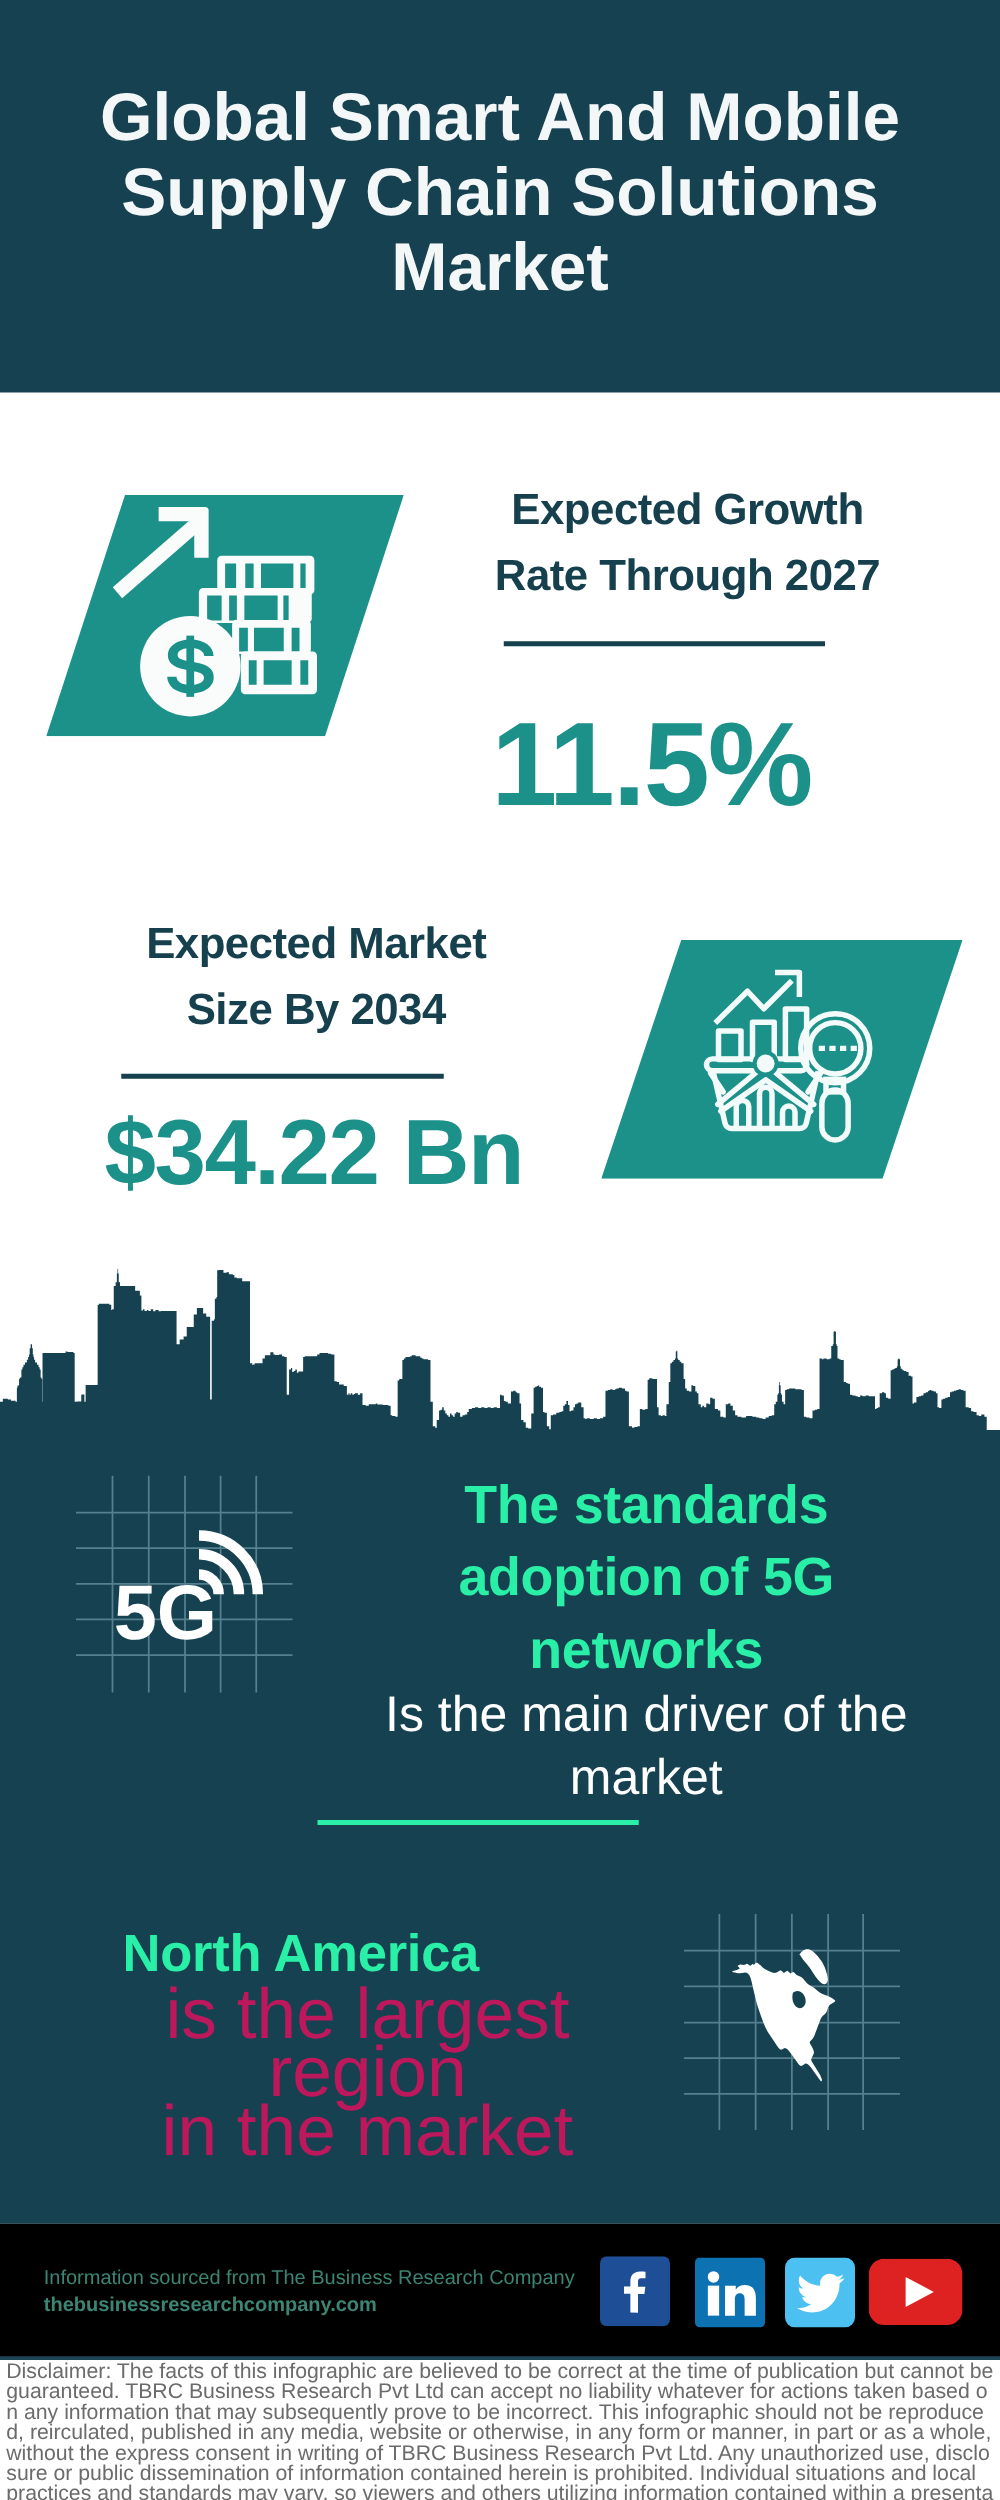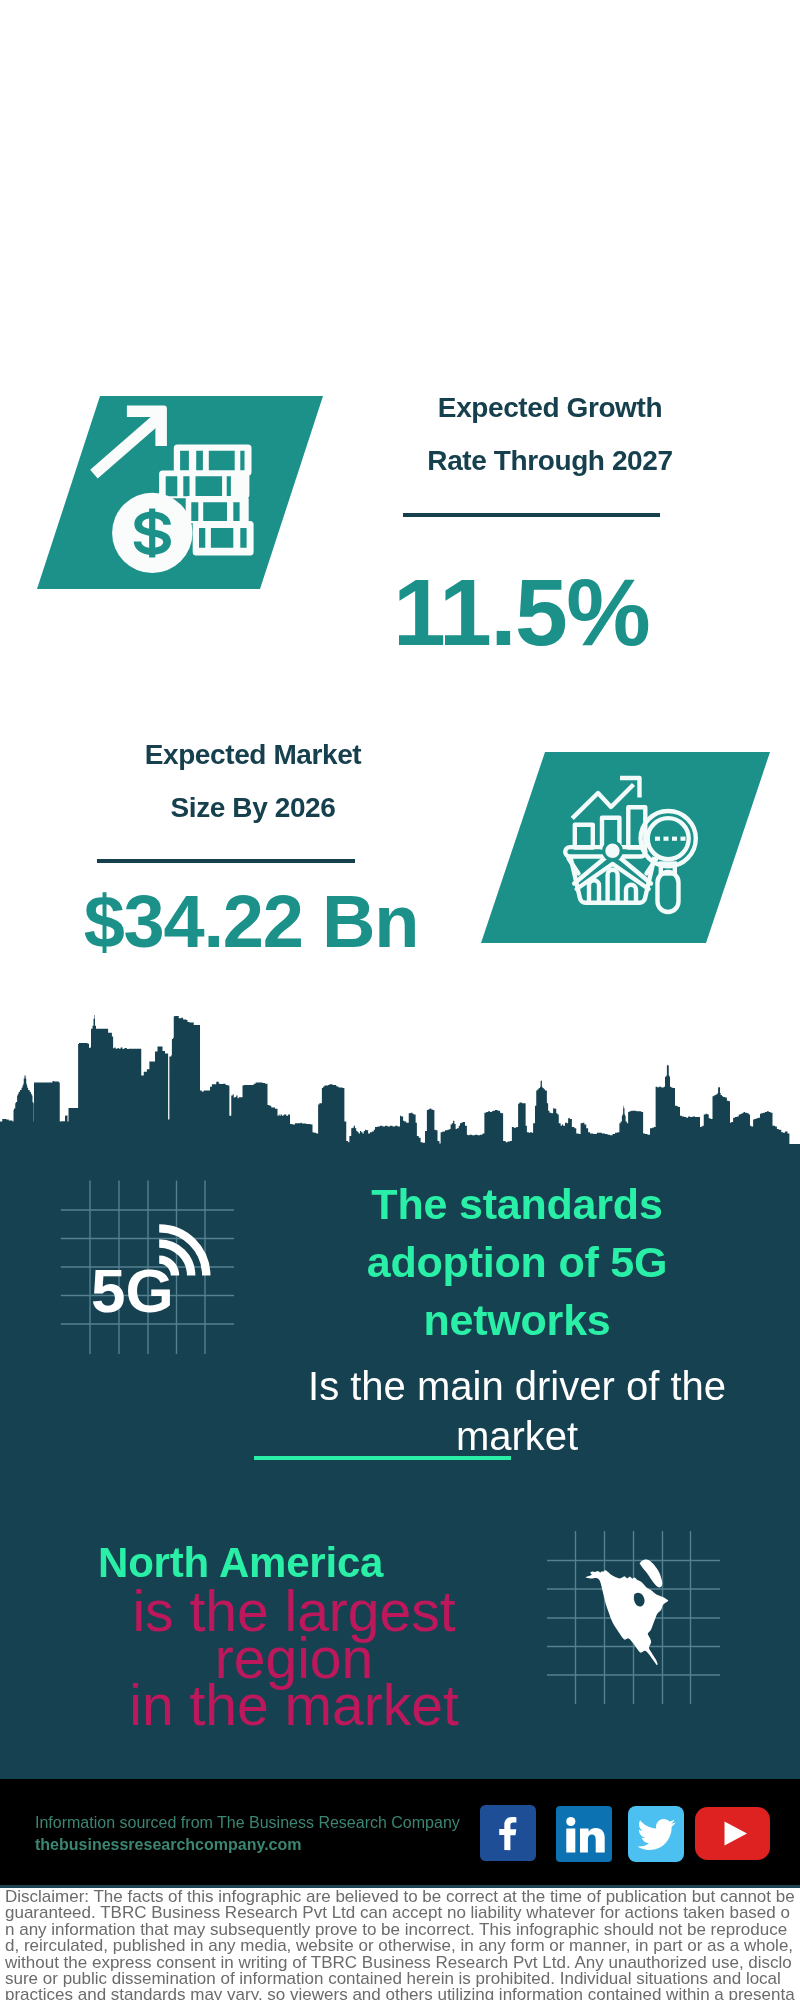--- a/index.html
+++ b/index.html
@@ -9,21 +9,21 @@
 
   .header { position:absolute; left:0; top:0; width:800px; height:314px; background:#164150; }
   .header .title { position:absolute; left:50px; top:64px; width:700px; text-align:center;
       color:#f4f7f7; font-size:54px; line-height:60px; font-weight:bold; }
 
   .tile { position:absolute; }
   .tile svg { display:block; }
   .tile1 { left:37px; top:396px; }
   .tile2 { left:481px; top:752px; }
 
-  .stat-label { position:absolute; text-align:center; color:#16404e; font-size:28px;
+  .stat-label { position:absolute; text-align:center; color:#16404e; font-size:35px;
       line-height:53px; font-weight:bold; letter-spacing:-0.4px; white-space:pre-line; }
   .stat-rule { position:absolute; height:4px; background:#16404e; }
   .stat-value { position:absolute; text-align:center; color:#1c918a; font-weight:bold; }
   .stat-value span { display:inline-block; white-space:nowrap; }
 
   .s1-label { left:340px; top:381px; width:420px; }
   .s1-rule  { left:403px; top:513px; width:257px; }
   .s1-value { left:338px; top:549px; width:366px; font-size:95px; line-height:92px; letter-spacing:-1.6px;margin-top:17px; }
 
   .s2-label { left:43px; top:728px; width:420px; }
@@ -34,21 +34,21 @@
 
   
   .grid-tile { position:absolute; }
   .fiveg-tile { left:60px; top:1180px; }
   .na-tile { left:546.5px; top:1531px; }
 
   .drv-green { position:absolute; left:317px; top:1175px; width:400px; text-align:center;
       color:#2af0a7; font-size:43px; line-height:58px; font-weight:bold; white-space:pre-line;
       letter-spacing:-0.2px; }
   .drv-white { position:absolute; left:277px; top:1347px; width:480px; text-align:center;
-      color:#ffffff; font-size:40px; line-height:50px; white-space:pre-line;margin-top:14px; }
+      color:#ffffff; font-size:40px; line-height:50px; white-space:pre-line; }
   .drv-rule { position:absolute; left:254px; top:1456px; width:257px; height:4px; background:#2af0a7; }
 
   .reg-green { position:absolute; left:98px; top:1538px; width:400px; 
       color:#2af0a7; font-size:42px; line-height:50px; font-weight:bold; letter-spacing:-0.2px; }
   .reg-white { position:absolute; left:74px; top:1588px; width:440px; text-align:center;
       color:#be185d; font-size:57px; line-height:47px; white-space:pre-line; }
 
   
   .footer { position:absolute; left:0; top:1779px; width:800px; height:108px; background:#000000; }
   .src-line { position:absolute; left:35px; color:#3c8573; font-size:16px; line-height:20px; }
@@ -63,20 +63,23 @@
   .rule-top { position:absolute; left:0; top:1885px; width:800px; height:3px; background:#1c4455; }
   .disclaimer { position:absolute; left:5px; top:1889px; width:790px; color:#6b6b6b;
       font-size:17px; line-height:16.4px; text-align:left; word-break:break-all; }
   .skyline { position:absolute; left:0; top:1015px; width:800px; height:131px; display:block; }
 </style>
 </head>
 <body>
 
 <div class="page">
 
+  <div class="header">
+    <div class="title">Global Smart And Mobile Supply Chain Solutions Market</div>
+  </div>
 
   <div class="tile tile1">
   <svg viewBox="0 0 286 193" width="286" height="193">
     <path d="M63 0 L286 0 L223 193 L0 193 Z" fill="#1c918a"></path>
     <g fill="#fafcfb">
       <path d="M89.9 9.5 h37.0 a3 3 0 0 1 3 3 v37.6 h-11.5 V21.0 H89.9 Z"></path>
       <path d="M53.2 73.8 L118.0 17.3 L125.6 25.9 L60.7 82.5 Z"></path>
       <path fill-rule="evenodd" d="M140.3 48.5 h70.7 a3.5 3.5 0 0 1 3.5 3.5 v24.1 a3.5 3.5 0 0 1 -3.5 3.5 h-70.7 a3.5 3.5 0 0 1 -3.5 -3.5 v-24.1 a3.5 3.5 0 0 1 3.5 -3.5 Z M143.1 54.8 v19.6 h8.8 v-19.6 Z M159.2 54.8 v19.6 h6.7 v-19.6 Z M171.8 54.8 v19.6 h25.9 v-19.6 Z M203.3 54.8 v19.6 h4.2 v-19.6 Z"></path>
       <path fill-rule="evenodd" d="M125.6 74.4 h83.3 a3.5 3.5 0 0 1 3.5 3.5 v20.9 a3.5 3.5 0 0 1 -3.5 3.5 h-83.3 a3.5 3.5 0 0 1 -3.5 -3.5 v-20.9 a3.5 3.5 0 0 1 3.5 -3.5 Z M128.7 80.3 v20 h11.6 v-20 Z M146.3 80.3 v20 h6.2 v-20 Z M158.5 80.3 v20 h26.6 v-20 Z M189.7 80.3 v20 h4.2 v-20 Z"></path>
       <path fill-rule="evenodd" d="M152.2 99.9 h56.0 a3.5 3.5 0 0 1 3.5 3.5 v20.3 a3.5 3.5 0 0 1 -3.5 3.5 h-56.0 a3.5 3.5 0 0 1 -3.5 -3.5 v-20.3 a3.5 3.5 0 0 1 3.5 -3.5 Z M154.3 106.2 v18.9 h7.0 v-18.9 Z M166.2 106.2 v18.9 h23.8 v-18.9 Z M196.3 106.2 v18.9 h6.3 v-18.9 Z"></path>
@@ -131,21 +134,21 @@
     <g fill="#f2fbf9">
       <rect x="174" y="84.6" width="5" height="4.2"></rect>
       <rect x="182.5" y="84.6" width="5" height="4.2"></rect>
       <rect x="191" y="84.6" width="5" height="4.2"></rect>
       <rect x="199.5" y="84.6" width="5" height="4.2"></rect>
     </g>
   </svg>
   </div>
 
   <div class="stat-label s2-label">Expected Market
-Size By 2026</div>
+Size By 2034</div>
   <div class="stat-rule s2-rule"></div>
   <div class="stat-value s2-value"><span>$34.22 Bn</span></div>
 
   <div class="darksec"></div>
   <svg class="skyline" viewBox="0 0 800 130" width="800" height="130" preserveAspectRatio="none">
     <path fill="#164150" d="M0 130 L0.0 105.62 L2.25 105.62 L2.25 103.12 L6.25 103.12 L6.25 103.75 L8.75 103.75 L8.75 104.75 L12.5 104.75 L12.5 105.62 L13.5 105.62 L13.5 94.38 L14.0 94.38 L14.0 92.75 L15.25 92.75 L15.25 87.5 L15.88 87.5 L15.88 86.25 L17.12 86.25 L17.12 80.0 L17.88 80.0 L17.88 78.12 L18.75 78.12 L18.75 76.25 L20.0 76.25 L20.0 74.38 L21.5 74.38 L21.5 72.25 L22.5 72.25 L22.5 70.0 L23.25 70.0 L23.25 68.12 L23.75 68.12 L23.75 63.12 L24.5 63.12 L24.5 60.0 L25.0 60.0 L25.0 60.0 L25.62 60.0 L25.62 63.12 L26.25 63.12 L26.25 68.12 L26.75 68.12 L26.75 70.0 L27.25 70.0 L27.25 72.25 L28.12 72.25 L28.12 74.38 L29.62 74.38 L29.62 76.25 L30.88 76.25 L30.88 78.12 L31.75 78.12 L31.75 80.0 L32.5 80.0 L32.5 86.25 L33.25 86.25 L33.25 87.5 L33.75 87.5 L33.75 105.62 L34.0 105.62 L34.0 66.88 L52.5 66.88 L52.5 65.62 L54.0 65.62 L54.0 66.0 L58.75 66.0 L58.75 66.88 L59.75 66.88 L59.75 105.62 L61.25 105.62 L61.25 105.38 L65.0 105.38 L65.0 100.0 L65.62 100.0 L65.62 99.75 L67.5 99.75 L67.5 105.62 L68.5 105.62 L68.5 92.25 L78.12 92.25 L78.12 28.75 L79.0 28.75 L79.0 27.75 L87.5 27.75 L87.5 28.5 L89.0 28.5 L89.0 32.75 L89.75 32.75 L89.75 32.25 L91.0 32.25 L91.0 13.75 L92.5 13.75 L92.5 10.62 L93.5 10.62 L93.5 3.75 L94.0 3.75 L94.0 0.0 L94.5 0.0 L94.5 3.75 L95.0 3.75 L95.0 10.62 L96.0 10.62 L96.0 13.75 L100.0 13.75 L100.0 13.75 L108.12 13.75 L108.12 17.5 L111.88 17.5 L111.88 21.25 L113.12 21.25 L113.12 33.12 L114.38 33.12 L114.38 32.25 L115.62 32.25 L115.62 33.5 L117.5 33.5 L117.5 32.75 L118.75 32.75 L118.75 33.5 L120.62 33.5 L120.62 32.25 L122.5 32.25 L122.5 33.75 L124.38 33.75 L124.38 32.75 L126.88 32.75 L126.88 33.75 L128.75 33.75 L128.75 33.5 L141.25 33.5 L141.25 60.0 L143.75 60.0 L143.75 56.25 L146.88 56.25 L146.88 53.75 L149.38 53.75 L149.38 46.25 L155.0 46.25 L155.0 36.25 L157.5 36.25 L157.5 31.25 L162.5 31.25 L162.5 35.62 L165.0 35.62 L165.0 38.12 L168.12 38.12 L168.12 103.75 L169.38 103.75 L169.38 41.25 L171.25 41.25 L171.25 40.0 L171.88 40.0 L171.88 23.75 L173.12 23.75 L173.12 22.5 L173.75 22.5 L173.75 1.25 L175.0 1.25 L175.0 1.0 L178.75 1.0 L178.75 3.12 L181.25 3.12 L181.25 2.75 L183.12 2.75 L183.12 4.38 L186.25 4.38 L186.25 5.0 L187.5 5.0 L187.5 6.88 L189.38 6.88 L189.38 7.5 L193.75 7.5 L193.75 10.0 L200.0 10.0 L200.0 75.0 L201.88 75.0 L201.88 76.5 L202.5 76.5 L202.5 76.0 L203.75 76.0 L203.75 75.0 L206.25 75.0 L206.25 75.0 L210.0 75.0 L210.0 71.25 L211.88 71.25 L211.88 68.75 L216.25 68.75 L216.25 66.25 L218.75 66.25 L218.75 68.12 L220.0 68.12 L220.0 68.5 L223.12 68.5 L223.12 68.12 L225.62 68.12 L225.62 69.38 L227.5 69.38 L227.5 70.0 L229.38 70.0 L229.38 100.0 L231.25 100.0 L231.25 80.0 L232.75 80.0 L232.75 78.75 L233.75 78.75 L233.75 81.88 L235.0 81.88 L235.0 81.25 L236.25 81.25 L236.25 80.0 L237.5 80.0 L237.5 82.5 L238.75 82.5 L238.75 81.5 L242.5 81.5 L242.5 70.0 L243.75 70.0 L243.75 69.38 L253.75 69.38 L253.75 68.12 L255.62 68.12 L255.62 66.88 L262.5 66.88 L262.5 67.5 L265.0 67.5 L265.0 68.12 L267.5 68.12 L267.5 89.38 L269.38 89.38 L269.38 90.0 L271.25 90.0 L271.25 91.88 L275.0 91.88 L275.0 93.12 L277.5 93.12 L277.5 100.0 L278.75 100.0 L278.75 98.75 L279.62 98.75 L279.62 100.0 L280.62 100.0 L280.62 98.75 L281.88 98.75 L281.88 100.0 L283.12 100.0 L283.12 99.38 L284.0 99.38 L284.0 98.75 L286.25 98.75 L286.25 100.0 L288.12 100.0 L288.12 98.75 L290.0 98.75 L290.0 108.12 L292.5 108.12 L292.5 108.75 L295.0 108.75 L295.0 107.5 L300.0 107.5 L300.0 107.5 L300.62 107.5 L300.62 106.88 L301.88 106.88 L301.88 107.75 L306.25 107.75 L306.25 108.12 L310.62 108.12 L310.62 108.75 L312.5 108.75 L312.5 116.25 L313.75 116.25 L313.75 116.88 L316.25 116.88 L316.25 117.5 L318.12 117.5 L318.12 88.75 L319.38 88.75 L319.38 87.5 L321.88 87.5 L321.88 72.5 L323.12 72.5 L323.12 71.25 L324.38 71.25 L324.38 70.0 L328.12 70.0 L328.12 69.38 L329.38 69.38 L329.38 68.75 L332.5 68.75 L332.5 69.38 L336.25 69.38 L336.25 70.62 L337.5 70.62 L337.5 71.25 L338.75 71.25 L338.75 71.88 L342.5 71.88 L342.5 72.5 L344.38 72.5 L344.38 105.62 L346.25 105.62 L346.25 125.0 L348.12 125.0 L348.12 126.25 L349.38 126.25 L349.38 120.0 L351.25 120.0 L351.25 112.5 L352.5 112.5 L352.5 111.88 L353.75 111.88 L353.75 110.0 L355.0 110.0 L355.0 112.5 L356.25 112.5 L356.25 115.0 L357.5 115.0 L357.5 116.25 L358.75 116.25 L358.75 117.5 L360.0 117.5 L360.0 115.0 L361.25 115.0 L361.25 116.25 L362.5 116.25 L362.5 117.5 L363.75 117.5 L363.75 115.0 L365.0 115.0 L365.0 113.75 L366.25 113.75 L366.25 114.38 L368.12 114.38 L368.12 117.5 L370.0 117.5 L370.0 116.25 L371.88 116.25 L371.88 115.62 L373.75 115.62 L373.75 113.75 L375.0 113.75 L375.0 111.25 L377.5 111.25 L377.5 110.62 L380.0 110.62 L380.0 110.0 L382.5 110.0 L382.5 110.62 L385.0 110.62 L385.0 110.0 L387.5 110.0 L387.5 110.62 L390.0 110.62 L390.0 110.0 L392.5 110.0 L392.5 110.62 L395.0 110.62 L395.0 110.0 L397.5 110.0 L397.5 110.62 L400.0 110.62 L400.0 100.0 L401.25 100.0 L401.25 100.62 L403.12 100.62 L403.12 105.0 L404.38 105.0 L404.38 105.62 L406.25 105.62 L406.25 106.88 L408.75 106.88 L408.75 97.5 L410.62 97.5 L410.62 96.88 L412.5 96.88 L412.5 98.12 L413.75 98.12 L413.75 98.75 L415.62 98.75 L415.62 106.88 L416.88 106.88 L416.88 120.0 L418.75 120.0 L418.75 121.88 L420.62 121.88 L420.62 126.25 L422.5 126.25 L422.5 126.88 L425.0 126.88 L425.0 115.0 L426.88 115.0 L426.88 94.38 L428.12 94.38 L428.12 93.75 L429.38 93.75 L429.38 93.12 L430.62 93.12 L430.62 92.5 L431.25 92.5 L431.25 93.75 L432.75 93.75 L432.75 94.38 L434.38 94.38 L434.38 113.75 L435.62 113.75 L435.62 114.38 L437.5 114.38 L437.5 125.0 L439.38 125.0 L439.38 127.5 L440.62 127.5 L440.62 116.25 L442.5 116.25 L442.5 115.62 L445.0 115.62 L445.0 114.38 L447.5 114.38 L447.5 113.75 L449.38 113.75 L449.38 113.12 L450.62 113.12 L450.62 108.75 L451.88 108.75 L451.88 107.5 L453.12 107.5 L453.12 105.0 L454.38 105.0 L454.38 108.12 L455.62 108.12 L455.62 113.12 L456.88 113.12 L456.88 112.5 L458.75 112.5 L458.75 110.0 L460.0 110.0 L460.0 107.5 L461.25 107.5 L461.25 106.88 L462.5 106.88 L462.5 106.25 L465.0 106.25 L465.0 110.0 L466.88 110.0 L466.88 118.75 L468.12 118.75 L468.12 119.38 L469.38 119.38 L469.38 118.75 L471.88 118.75 L471.88 119.38 L475.0 119.38 L475.0 118.75 L477.5 118.75 L477.5 119.38 L480.0 119.38 L480.0 118.75 L482.5 118.75 L482.5 117.5 L484.38 117.5 L484.38 96.88 L486.25 96.88 L486.25 96.25 L488.12 96.25 L488.12 95.62 L490.0 95.62 L490.0 96.25 L491.88 96.25 L491.88 95.62 L493.12 95.62 L493.12 95.0 L495.0 95.0 L495.0 94.38 L497.5 94.38 L497.5 95.0 L500.0 95.0 L500.0 96.88 L501.25 96.88 L501.25 97.5 L503.12 97.5 L503.12 125.0 L505.62 125.0 L505.62 126.25 L507.5 126.25 L507.5 125.62 L510.0 125.62 L510.0 125.0 L511.88 125.0 L511.88 111.25 L513.75 111.25 L513.75 111.88 L516.25 111.88 L516.25 111.25 L518.12 111.25 L518.12 88.12 L519.38 88.12 L519.38 86.88 L521.88 86.88 L521.88 87.5 L525.62 87.5 L525.62 110.0 L526.88 110.0 L526.88 116.25 L528.75 116.25 L528.75 116.88 L530.0 116.88 L530.0 116.25 L531.88 116.25 L531.88 116.88 L533.12 116.88 L533.12 107.5 L535.0 107.5 L535.0 90.0 L536.25 90.0 L536.25 75.0 L537.5 75.0 L537.5 73.75 L538.75 73.75 L538.75 72.5 L540.0 72.5 L540.0 71.25 L540.62 71.25 L540.62 65.62 L541.25 65.62 L541.25 65.0 L541.88 65.0 L541.88 71.25 L542.5 71.25 L542.5 72.5 L543.75 72.5 L543.75 73.75 L545.0 73.75 L545.0 75.0 L546.88 75.0 L546.88 87.5 L548.12 87.5 L548.12 95.0 L549.38 95.0 L549.38 96.88 L551.25 96.88 L551.25 97.5 L553.12 97.5 L553.12 92.5 L554.38 92.5 L554.38 93.12 L556.25 93.12 L556.25 97.5 L557.5 97.5 L557.5 98.75 L558.75 98.75 L558.75 107.5 L560.62 107.5 L560.62 110.0 L561.88 110.0 L561.88 108.75 L563.12 108.75 L563.12 110.0 L565.0 110.0 L565.0 106.88 L566.88 106.88 L566.88 107.5 L568.12 107.5 L568.12 102.5 L570.0 102.5 L570.0 103.12 L571.88 103.12 L571.88 111.25 L574.38 111.25 L574.38 112.5 L576.25 112.5 L576.25 117.5 L578.75 117.5 L578.75 118.12 L580.62 118.12 L580.62 107.5 L582.5 107.5 L582.5 106.88 L584.38 106.88 L584.38 108.75 L586.25 108.75 L586.25 112.5 L588.12 112.5 L588.12 116.25 L590.0 116.25 L590.0 117.5 L593.12 117.5 L593.12 118.12 L596.88 118.12 L596.88 116.88 L600.0 116.88 L600.0 116.88 L601.88 116.88 L601.88 117.5 L605.0 117.5 L605.0 118.12 L607.5 118.12 L607.5 118.75 L610.0 118.75 L610.0 119.38 L612.5 119.38 L612.5 118.12 L615.0 118.12 L615.0 116.88 L617.5 116.88 L617.5 116.25 L619.38 116.25 L619.38 107.5 L620.62 107.5 L620.62 105.62 L621.88 105.62 L621.88 100.0 L622.5 100.0 L622.5 98.75 L623.12 98.75 L623.12 92.5 L623.5 92.5 L623.5 90.0 L624.0 90.0 L624.0 92.5 L624.5 92.5 L624.5 98.75 L625.0 98.75 L625.0 100.0 L625.62 100.0 L625.62 105.62 L626.88 105.62 L626.88 107.5 L628.12 107.5 L628.12 96.25 L629.38 96.25 L629.38 95.62 L631.25 95.62 L631.25 95.0 L636.25 95.0 L636.25 95.62 L641.25 95.62 L641.25 96.25 L643.12 96.25 L643.12 117.5 L645.0 117.5 L645.0 118.12 L647.5 118.12 L647.5 118.75 L650.0 118.75 L650.0 112.5 L651.88 112.5 L651.88 111.88 L653.75 111.88 L653.75 111.25 L655.62 111.25 L655.62 71.25 L657.5 71.25 L657.5 71.88 L658.75 71.88 L658.75 71.25 L661.25 71.25 L661.25 71.88 L663.75 71.88 L663.75 71.25 L665.0 71.25 L665.0 61.25 L666.25 61.25 L666.25 60.0 L666.88 60.0 L666.88 50.0 L667.5 50.0 L667.5 49.38 L668.12 49.38 L668.12 50.0 L668.75 50.0 L668.75 60.0 L669.38 60.0 L669.38 61.25 L670.0 61.25 L670.0 71.25 L671.25 71.25 L671.25 71.88 L672.5 71.88 L672.5 72.5 L675.0 72.5 L675.0 90.0 L676.88 90.0 L676.88 90.62 L678.12 90.62 L678.12 91.25 L680.0 91.25 L680.0 100.0 L681.88 100.0 L681.88 100.62 L684.38 100.62 L684.38 101.25 L686.25 101.25 L686.25 101.88 L688.12 101.88 L688.12 100.62 L690.0 100.62 L690.0 101.25 L692.5 101.25 L692.5 100.62 L695.0 100.62 L695.0 101.25 L700.0 101.25 L700.0 111.25 L701.25 111.25 L701.25 110.62 L702.5 110.62 L702.5 110.0 L703.75 110.0 L703.75 98.75 L705.62 98.75 L705.62 98.12 L707.5 98.12 L707.5 98.75 L708.75 98.75 L708.75 102.5 L710.62 102.5 L710.62 103.12 L712.5 103.12 L712.5 80.62 L713.75 80.62 L713.75 80.0 L715.0 80.0 L715.0 79.38 L716.25 79.38 L716.25 78.75 L717.5 78.75 L717.5 77.5 L718.12 77.5 L718.12 71.88 L718.75 71.88 L718.75 71.25 L719.38 71.25 L719.38 71.88 L720.0 71.88 L720.0 77.5 L720.62 77.5 L720.62 79.38 L721.88 79.38 L721.88 80.62 L723.12 80.62 L723.12 81.25 L725.0 81.25 L725.0 81.88 L726.88 81.88 L726.88 85.0 L728.75 85.0 L728.75 85.62 L730.0 85.62 L730.0 106.88 L731.25 106.88 L731.25 106.25 L733.12 106.25 L733.12 101.88 L735.0 101.88 L735.0 101.25 L736.88 101.25 L736.88 100.62 L738.75 100.62 L738.75 98.75 L740.62 98.75 L740.62 98.12 L742.5 98.12 L742.5 96.88 L743.75 96.88 L743.75 96.25 L745.0 96.25 L745.0 96.88 L746.88 96.88 L746.88 97.5 L748.75 97.5 L748.75 98.75 L750.0 98.75 L750.0 110.0 L751.25 110.0 L751.25 110.62 L753.12 110.62 L753.12 103.75 L754.38 103.75 L754.38 103.12 L756.25 103.12 L756.25 102.5 L758.12 102.5 L758.12 101.88 L760.0 101.88 L760.0 98.12 L761.25 98.12 L761.25 97.5 L763.12 97.5 L763.12 96.88 L765.0 96.88 L765.0 96.25 L766.88 96.25 L766.88 95.62 L768.75 95.62 L768.75 96.25 L770.62 96.25 L770.62 96.88 L772.5 96.88 L772.5 110.0 L775.0 110.0 L775.0 110.62 L776.88 110.62 L776.88 113.12 L778.75 113.12 L778.75 113.75 L781.25 113.75 L781.25 116.25 L783.12 116.25 L783.12 116.88 L785.0 116.88 L785.0 115.62 L787.5 115.62 L787.5 117.5 L789.38 117.5 L789.38 130.0 L800.0 130.0 L800 130 Z"></path>
   </svg>
 
   <svg class="grid-tile fiveg-tile" viewBox="0 0 176 176" width="176" height="176">
     <g stroke="#55808f" stroke-width="1.4">

